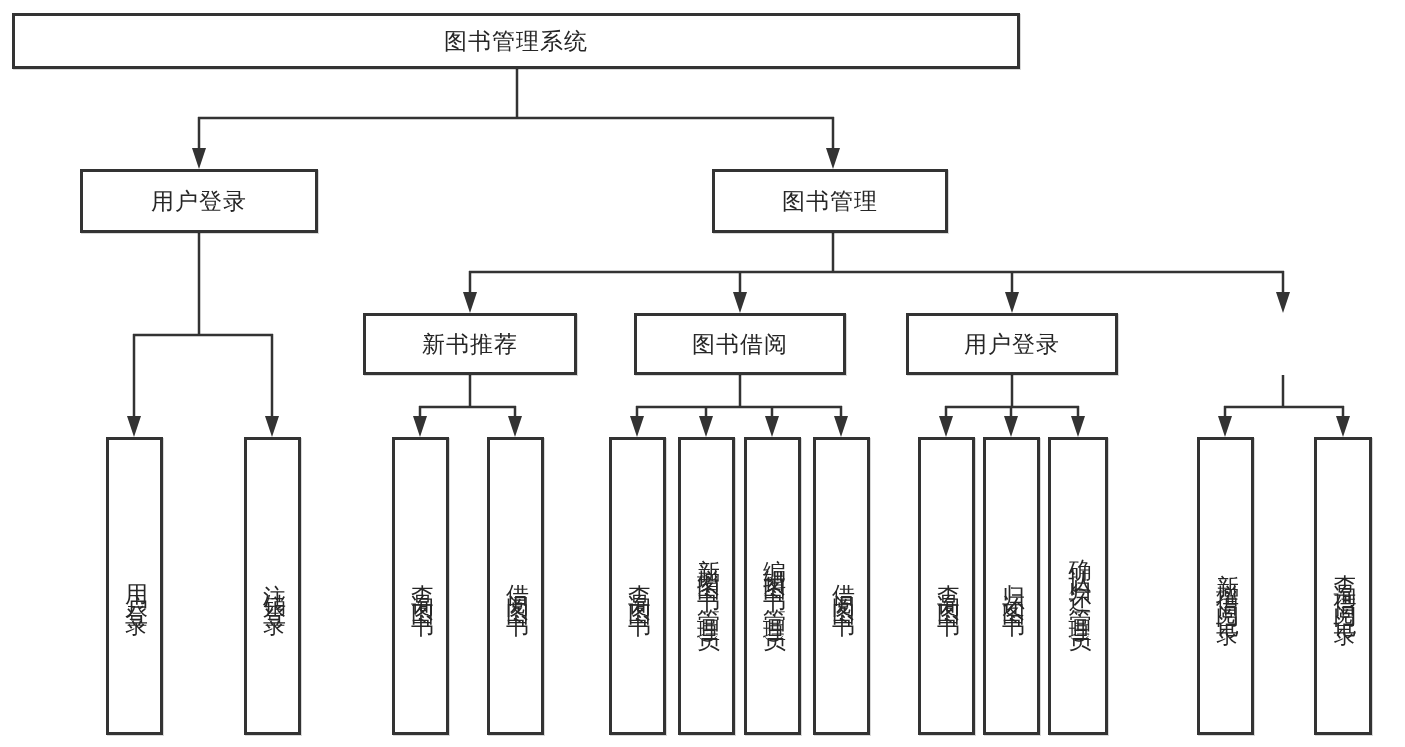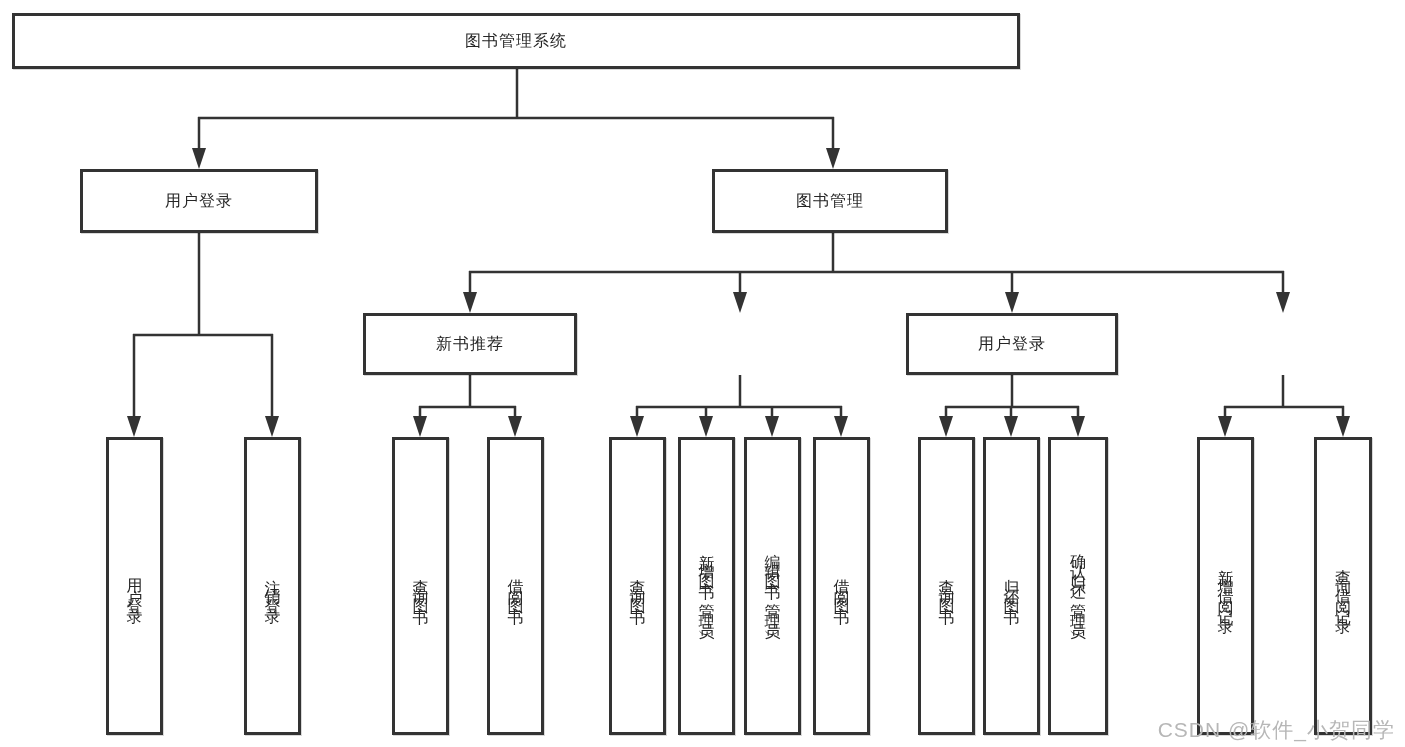--- a/index.html
+++ b/index.html
@@ -23,24 +23,25 @@
   .edges line{stroke:var(--line);stroke-width:2.5;}
   .edges polygon{fill:var(--line);}
   .node{
     position:absolute;
     background:var(--box-fill);
     border:3px solid var(--box-border);
     display:flex;align-items:center;justify-content:center;
     box-shadow:1px 1px 0 rgba(0,0,0,0.15);
   }
   .node .label{
-    font-size:16px;
+    font-size:23px;
     color:var(--text);
     letter-spacing:1px;
     white-space:nowrap;
+    font-family:Liberation Mono, monospace;
   }
   .leaf .label{
     writing-mode:vertical-rl;
     text-orientation:mixed;
     letter-spacing:10px;
     line-height:1;
   }
   
   .n-root   {left:12px;  top:13px;  width:1008px; height:56px;}
   .n-login  {left:80px;  top:169px; width:238px;  height:64px;}
@@ -162,20 +163,23 @@
   <div class="node n-login">
     <span class="label">用户登录</span>
   </div>
   <div class="node n-newrec">
     <span class="label">新书推荐</span>
   </div>
 
   <div class="node n-mgmt">
     <span class="label">图书管理</span>
   </div>
+  <div class="node n-borrow">
+    <span class="label">图书借阅</span>
+  </div>
   <div class="node n-current">
     <span class="label">用户登录</span>
   </div>
 
   <div class="node leaf l1">
     <span class="label">用户登录</span>
   </div>
   <div class="node leaf l2">
     <span class="label">注销登录</span>
   </div>
@@ -210,15 +214,14 @@
     <span class="label">确认归还（管理员）</span>
   </div>
 
   <div class="node leaf l12">
     <span class="label">新增借阅记录</span>
   </div>
   <div class="node leaf l13">
     <span class="label">查询借阅记录</span>
   </div>
 
-  <div class="watermark">CSDN @软件_小贺同学</div>
 
 </div>
 
 </body></html>

